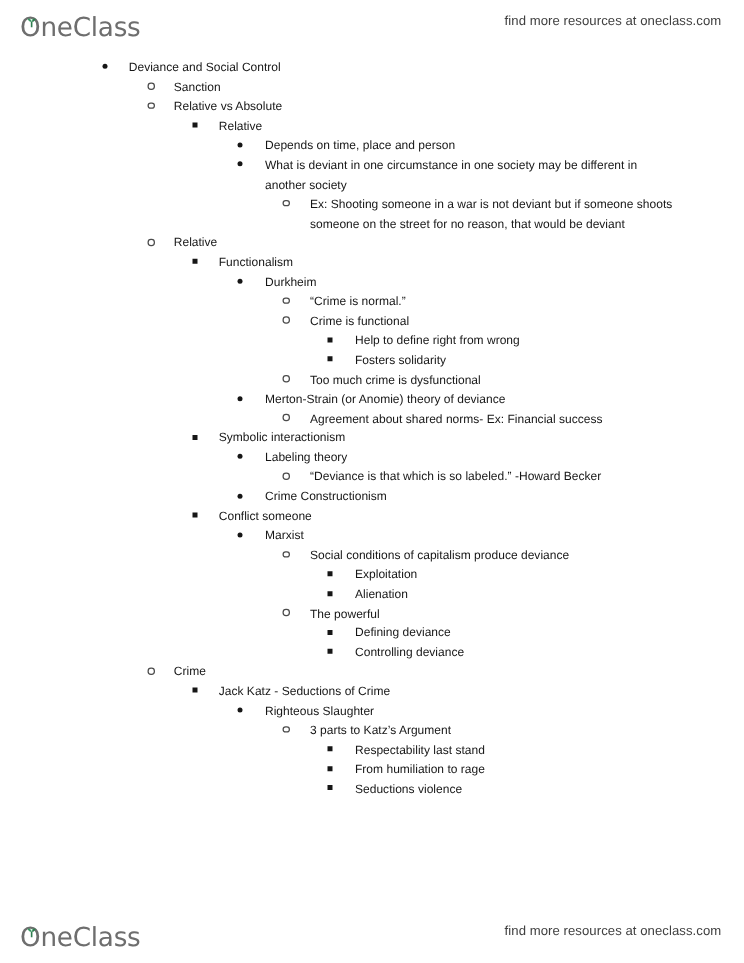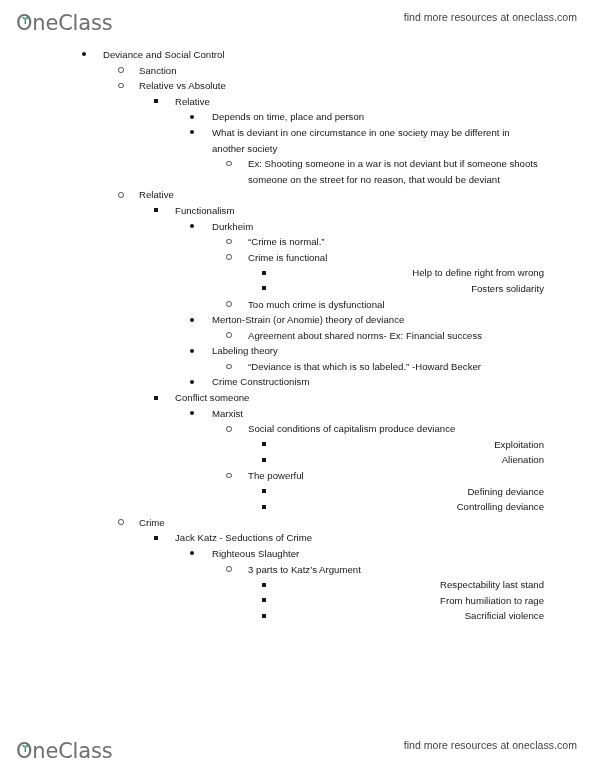--- a/index.html
+++ b/index.html
@@ -121,21 +121,21 @@
     width: 4px; height: 4px;
     background: #161616;
   }
 
   
   .lvl1 { margin-left: 82px;  padding-left: 21px; }
   .lvl2 { margin-left: 118px; padding-left: 21px; }
   .lvl3 { margin-left: 154px; padding-left: 21px; }
   .lvl4 { margin-left: 190px; padding-left: 22px; }
   .lvl5 { margin-left: 226px; padding-left: 22px; }
-  .lvl6 { margin-left: 262px; padding-left: 22px; text-align: right; }
+  .lvl6 { margin-left: 262px; padding-left: 22px; }
 
   .lvl1 { width: 470px; }
   .lvl2 { width: 440px; }
   .lvl3 { width: 400px; }
   .lvl4 { width: 330px; }
   .lvl5 { width: 290px; }
   .lvl6 { width: 260px; }
 </style>
 </head>
 <body>
@@ -221,20 +221,24 @@
         <span class="txt">Too much crime is dysfunctional</span>
       </div>
       <div class="row lvl4">
         <span class="bullet"><span class="b-disc"></span></span>
         <span class="txt">Merton-Strain (or Anomie) theory of deviance</span>
       </div>
       <div class="row lvl5">
         <span class="bullet"><span class="b-circle"></span></span>
         <span class="txt">Agreement about shared norms- Ex: Financial success</span>
       </div>
+      <div class="row lvl3">
+        <span class="bullet"><span class="b-square"></span></span>
+        <span class="txt">Symbolic interactionism</span>
+      </div>
       <div class="row lvl4">
         <span class="bullet"><span class="b-disc"></span></span>
         <span class="txt">Labeling theory</span>
       </div>
       <div class="row lvl5">
         <span class="bullet"><span class="b-circle"></span></span>
         <span class="txt">“Deviance is that which is so labeled.” -Howard Becker</span>
       </div>
       <div class="row lvl4">
         <span class="bullet"><span class="b-disc"></span></span>
@@ -291,21 +295,21 @@
       <div class="row lvl6">
         <span class="bullet"><span class="b-square"></span></span>
         <span class="txt">Respectability last stand</span>
       </div>
       <div class="row lvl6">
         <span class="bullet"><span class="b-square"></span></span>
         <span class="txt">From humiliation to rage</span>
       </div>
       <div class="row lvl6">
         <span class="bullet"><span class="b-square"></span></span>
-        <span class="txt">Sacrificial violence</span>
+        <span class="txt">Seductions violence</span>
       </div>
     </div>
 
   <div class="banner banner-bottom">
     <div class="logo">
       <span class="logo-mark">
         <span class="logo-text">OneClass</span>
         <span class="logo-sprout">
           <svg width="9" height="8" viewBox="0 0 9 8" xmlns="http://www.w3.org/2000/svg">
             <path d="M4.3 8 L4.3 3.2" stroke="#2e7d4f" stroke-width="1.3" fill="none"></path>

